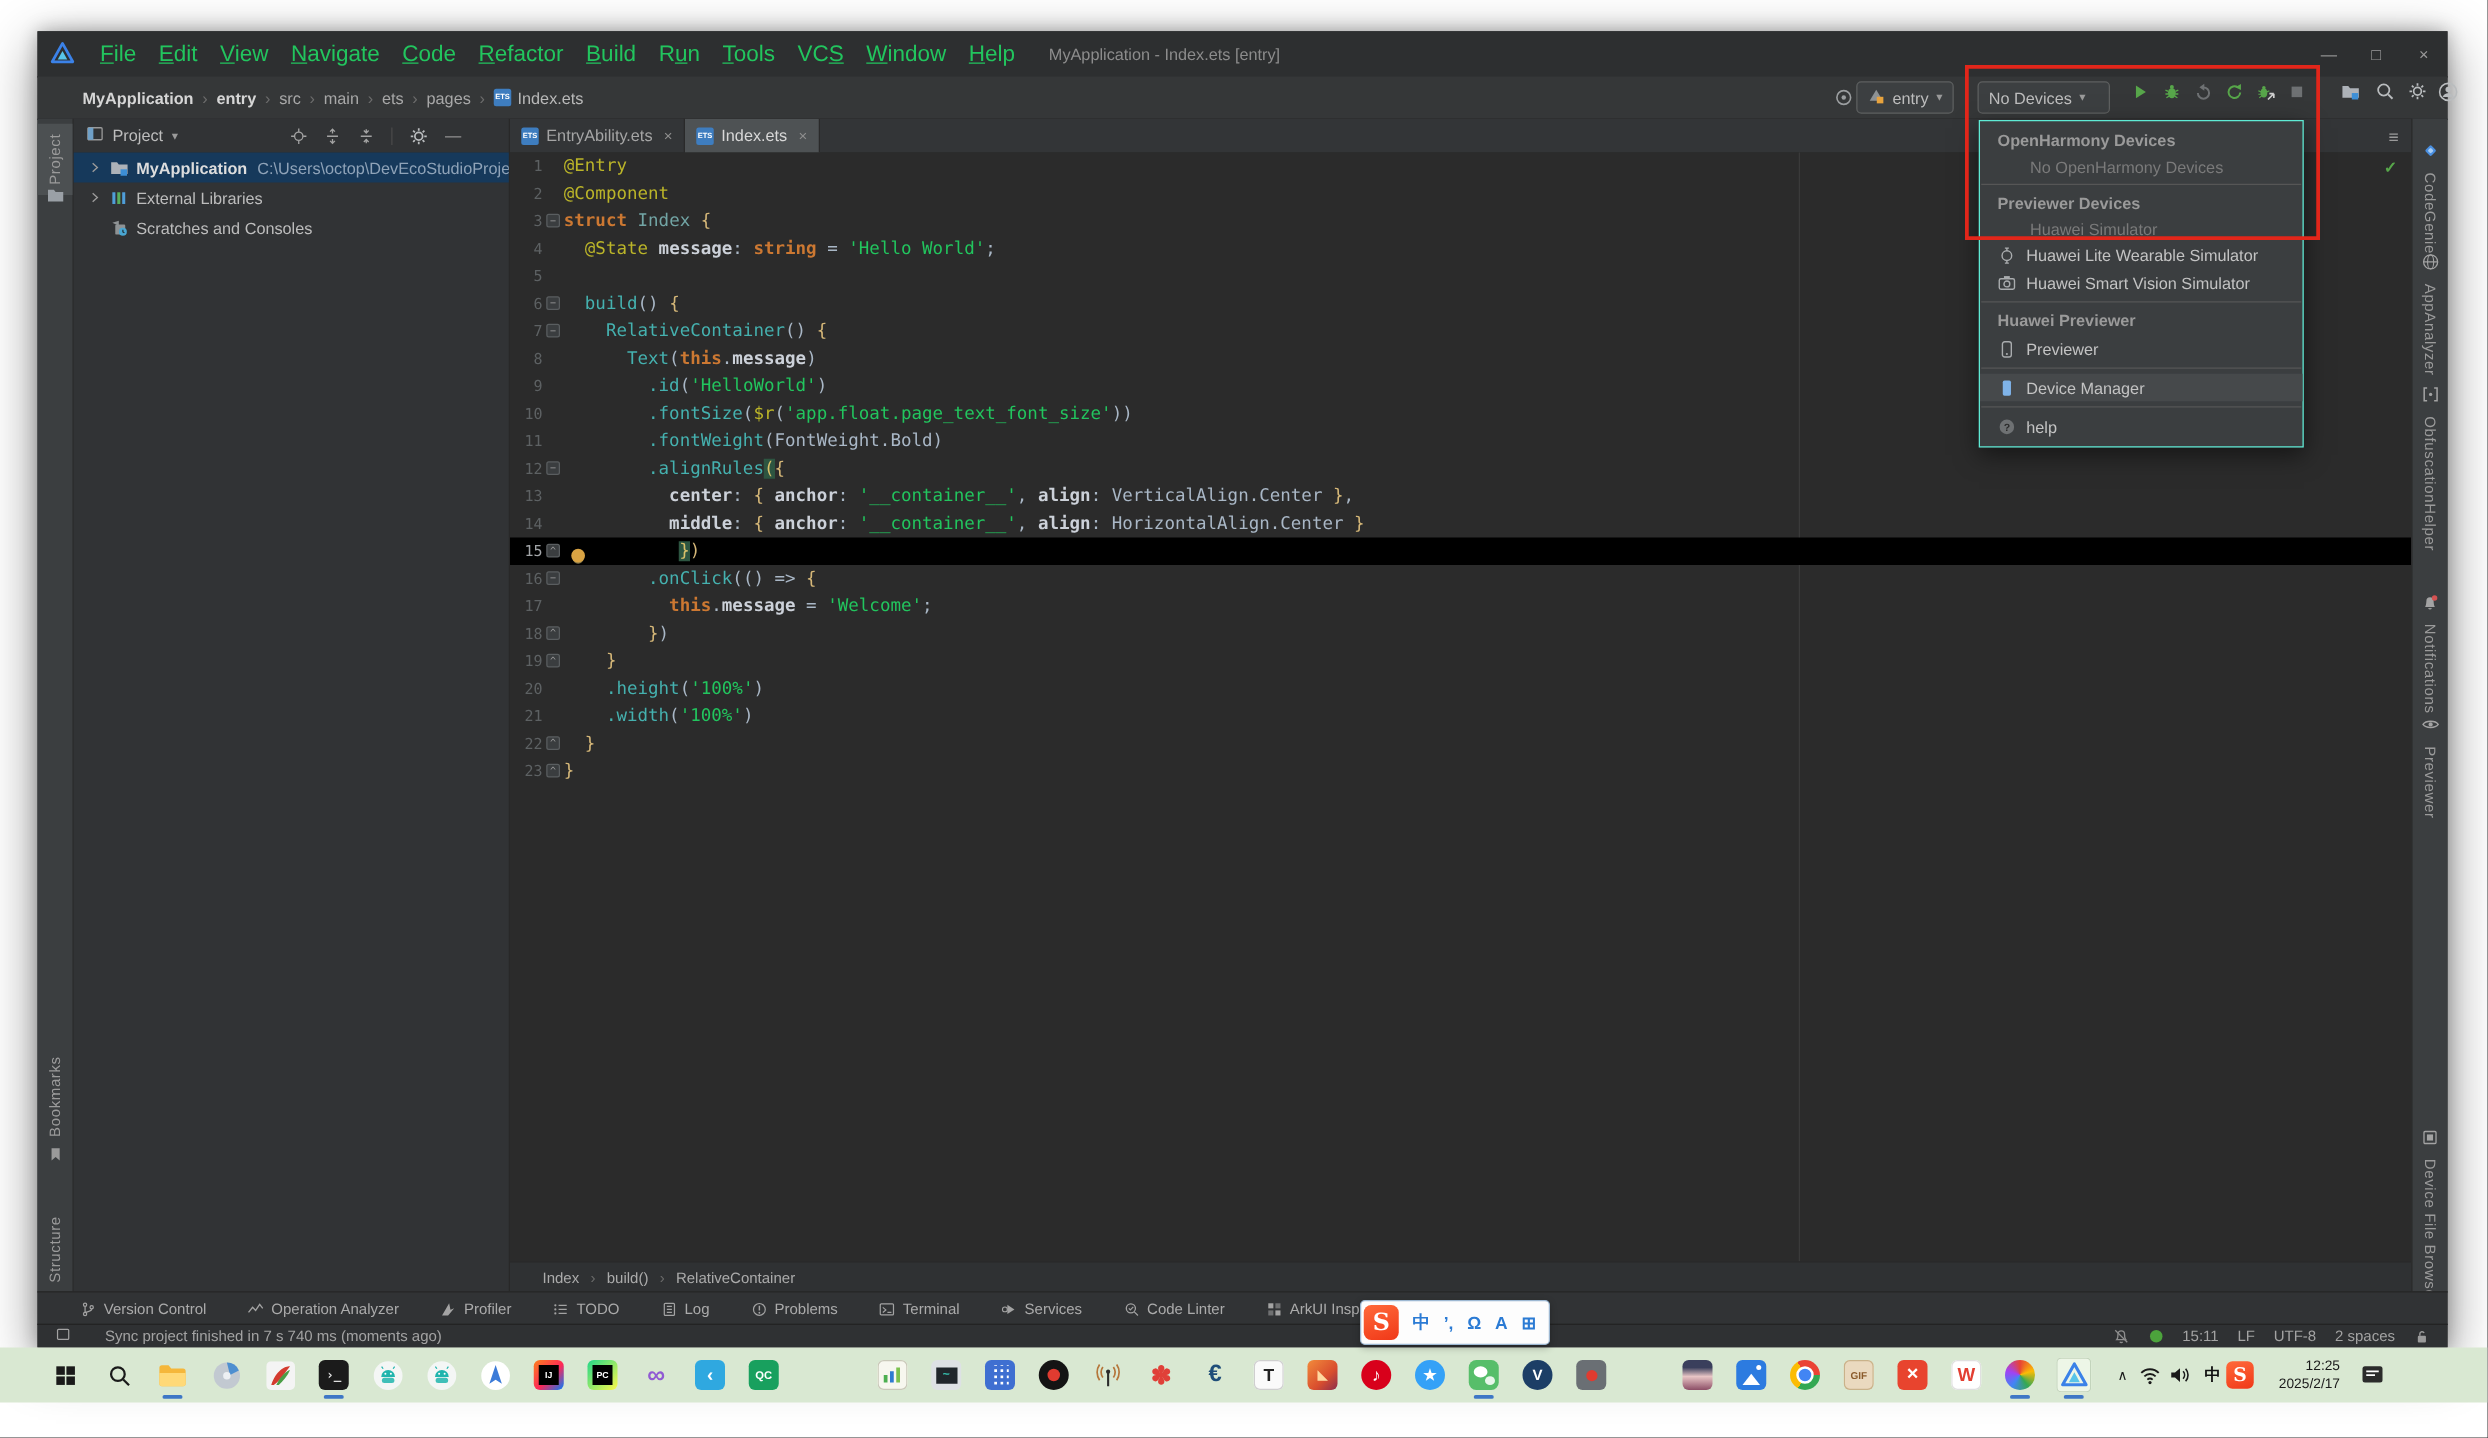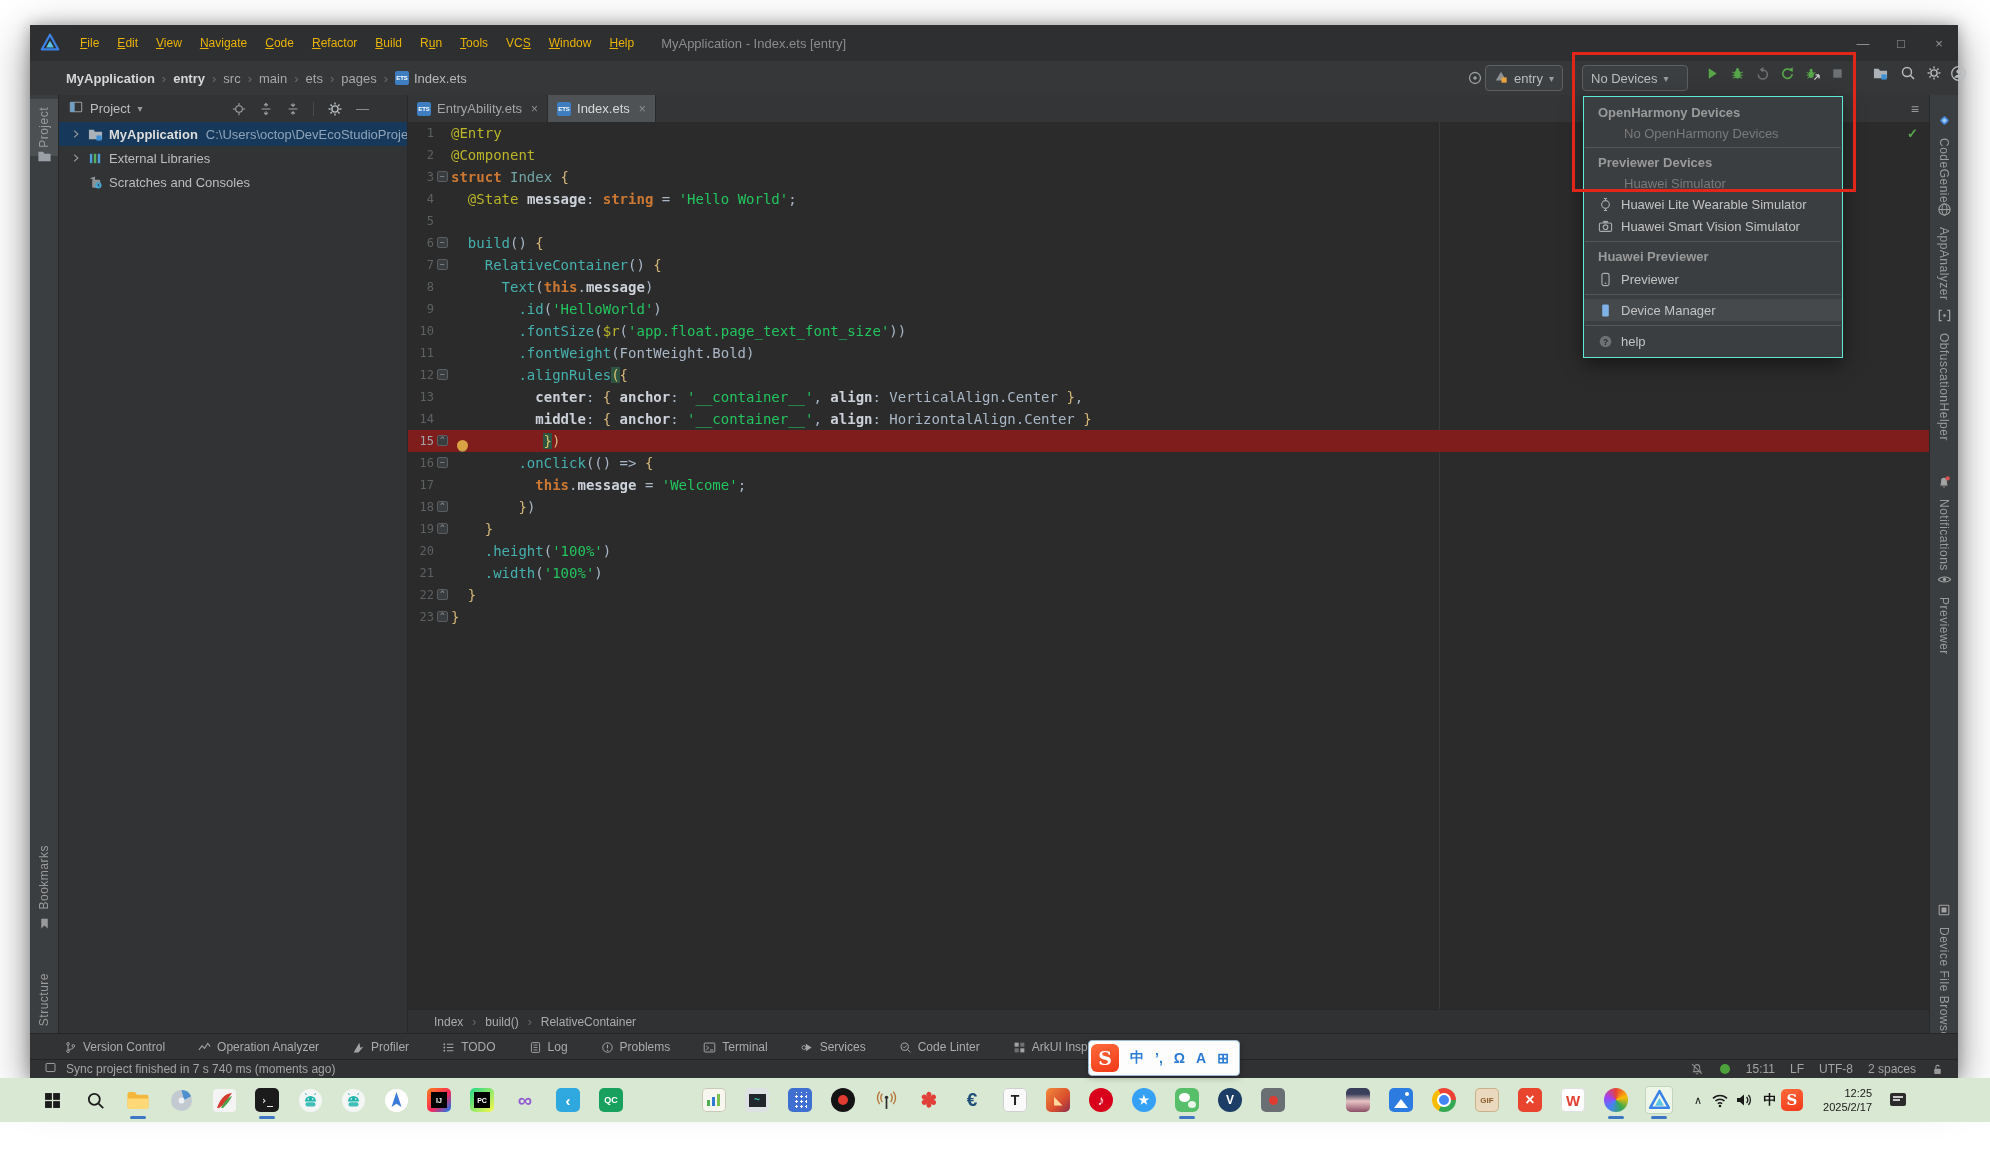--- a/index.html
+++ b/index.html
@@ -4,21 +4,21 @@
 <style>
   html,body{margin:0;padding:0}
   body{width:1990px;height:1150px;background:#fff;font-family:"Liberation Sans",sans-serif;overflow:hidden;position:relative}
   .desktop{position:absolute;inset:0}
   
   .window{position:absolute;left:30px;top:25px;width:1928px;height:1053px;background:#2B2B2B;
           box-shadow:0 12px 40px rgba(0,0,0,.45),0 0 14px rgba(0,0,0,.28);font-size:13px}
   .titlebar{position:absolute;top:0;left:0;right:0;height:36px;background:#2D2F30;border-bottom:1px solid #252525;display:flex;align-items:center}
   .logo{margin:0 10px 0 9px;display:flex}
   .menubar{display:flex;align-items:center}
-  .menu-item{color:#eab308;font-size:12px;padding:0 9px;cursor:default}
+  .menu-item{color:#22c55e;font-size:18px;padding:0 9px;cursor:default}
   .menu-item u{text-decoration:underline}
   .win-title{color:#8C8C8C;font-size:13px;margin-left:18px;white-space:nowrap}
   .win-controls{margin-left:auto;display:flex;height:100%}
   .wc{width:38px;display:flex;align-items:center;justify-content:center;color:#9A9A9A;font-size:13px}
   
   .navbar{position:absolute;top:36px;left:0;right:0;height:34px;background:#353738;border-bottom:1px solid #252525}
   .breadcrumb{position:absolute;left:36px;top:0;height:34px;display:flex;align-items:center}
   .bc-item{color:#A8A8A8;font-size:13px}
   .bc-item.bold{color:#D6D6D6;font-weight:bold}
   .bc-sep{color:#6C6C6C;margin:0 7px;font-size:13px}
@@ -53,37 +53,37 @@
   .editor{flex:1;background:#2B2B2B;position:relative;overflow:hidden}
   .tabs{height:27px;background:#333537;border-bottom:1px solid #282828;display:flex;align-items:stretch}
   .tab{display:flex;align-items:center;gap:6px;padding:0 9px;color:#A5A5A5;font-size:13px;border-right:1px solid #2A2A2A}
   .tab.active{background:#4E5254;color:#D8D8D8}
   .tab .x{color:#8F8F8F;font-size:12px;margin-left:3px}
   .tab-extra{margin-left:auto;display:flex;align-items:center;padding-right:10px;color:#9A9A9A;font-size:14px}
   .code{position:absolute;top:27px;left:0;right:0;bottom:24px;background:#2B2B2B}
   .guide{position:absolute;left:1031px;top:0;bottom:0;width:1px;background:#3A3A3A}
   .insp-ok{position:absolute;right:11px;top:4px;color:#57A64A;font-size:13px;font-weight:bold}
   .code-line{display:flex;height:22px;line-height:22px;font-family:"DejaVu Sans Mono",monospace;font-size:14px;position:relative}
-  .code-line.current{background:#7f1d1d}
+  .code-line.current{background:#000000}
   .ln{width:26px;text-align:right;color:#5D6163;font-size:12px;flex:none}
   .code-line.current .ln{color:#A2A5A8}
   .fold{width:17px;flex:none;position:relative}
   .fm{position:absolute;left:3px;top:5px;width:11px;height:11px;border:1px solid #5A5E60;background:#3A3D3F;color:#9A9A9A;font-size:8px;line-height:9px;text-align:center;box-sizing:border-box;border-radius:2px}
   .bulb{position:absolute;left:6px;top:5px;width:11px;height:11px;border-radius:50%;background:#D9A343;box-shadow:0 2px 0 -1px #8A7A4A}
   .ct{white-space:pre;flex:1}
   .tk-ann{color:#BBB529}.tk-kw{color:#CC7832;font-weight:bold}.tk-typ{color:#72A5A5}
   .tk-fn{color:#45B1AF}.tk-str{color:#22c55e}.tk-prop{color:#CCD1D9;font-weight:bold}
   .tk-pl{color:#A9B7C6}.tk-br{color:#D5B778}
   .tk-hl,.tk-brhl{color:#D9C06A;background:#2D5541}
   .ebc{position:absolute;left:0;right:0;bottom:0;height:24px;background:#2F3133;border-top:1px solid #282828;display:flex;align-items:center;padding-left:26px;font-size:12px;color:#ABABAB;gap:9px}
   .ebc .sep{color:#6A6A6A}
   
   .bottombar{position:absolute;left:0;right:0;bottom:18px;height:26px;background:#313335;border-top:1px solid #262626;display:flex;align-items:center;padding-left:34px;gap:33px}
   .tool{display:flex;align-items:center;gap:6px;color:#ABABAB;font-size:12px;white-space:nowrap}
-  .statusbar{position:absolute;left:0;right:0;bottom:0;height:18px;background:#2F3133;border-top:1px solid #232323;display:flex;align-items:center;font-size:12px;color:#A3A3A3;padding:0 14px;gap:9px}
+  .statusbar{position:absolute;left:0;right:0;bottom:0;height:18px;background:#2F3133;border-top:1px solid #232323;display:flex;align-items:center;font-size:12px;color:#A3A3A3;padding:0 14px;gap:27px}
   .sb-right{margin-left:auto;display:flex;gap:15px;align-items:center}
   
   .popup{position:absolute;left:1553px;top:71px;width:260px;background:#3B3E40;border:1px solid #5eead4;box-shadow:0 6px 18px rgba(0,0,0,.5);z-index:40;padding:5px 0;box-sizing:border-box}
   .pp-header{height:22px;line-height:22px;padding-left:14px;color:#9A9A9A;font-weight:bold;font-size:13px}
   .pp-sub{height:19px;line-height:19px;padding-left:40px;color:#7A7A7A;font-size:13px}
   .pp-item{height:22px;display:flex;align-items:center;gap:8px;padding-left:14px;color:#C3C3C3;font-size:13px}
   .pp-item.sel{background:#46494B}
   .pp-sep{border-top:1px solid #565656;margin:4px 1px}
   .red-rect{position:absolute;left:1542px;top:27px;width:278px;height:134px;border:3px solid #E2261A;z-index:45;pointer-events:none}
   

